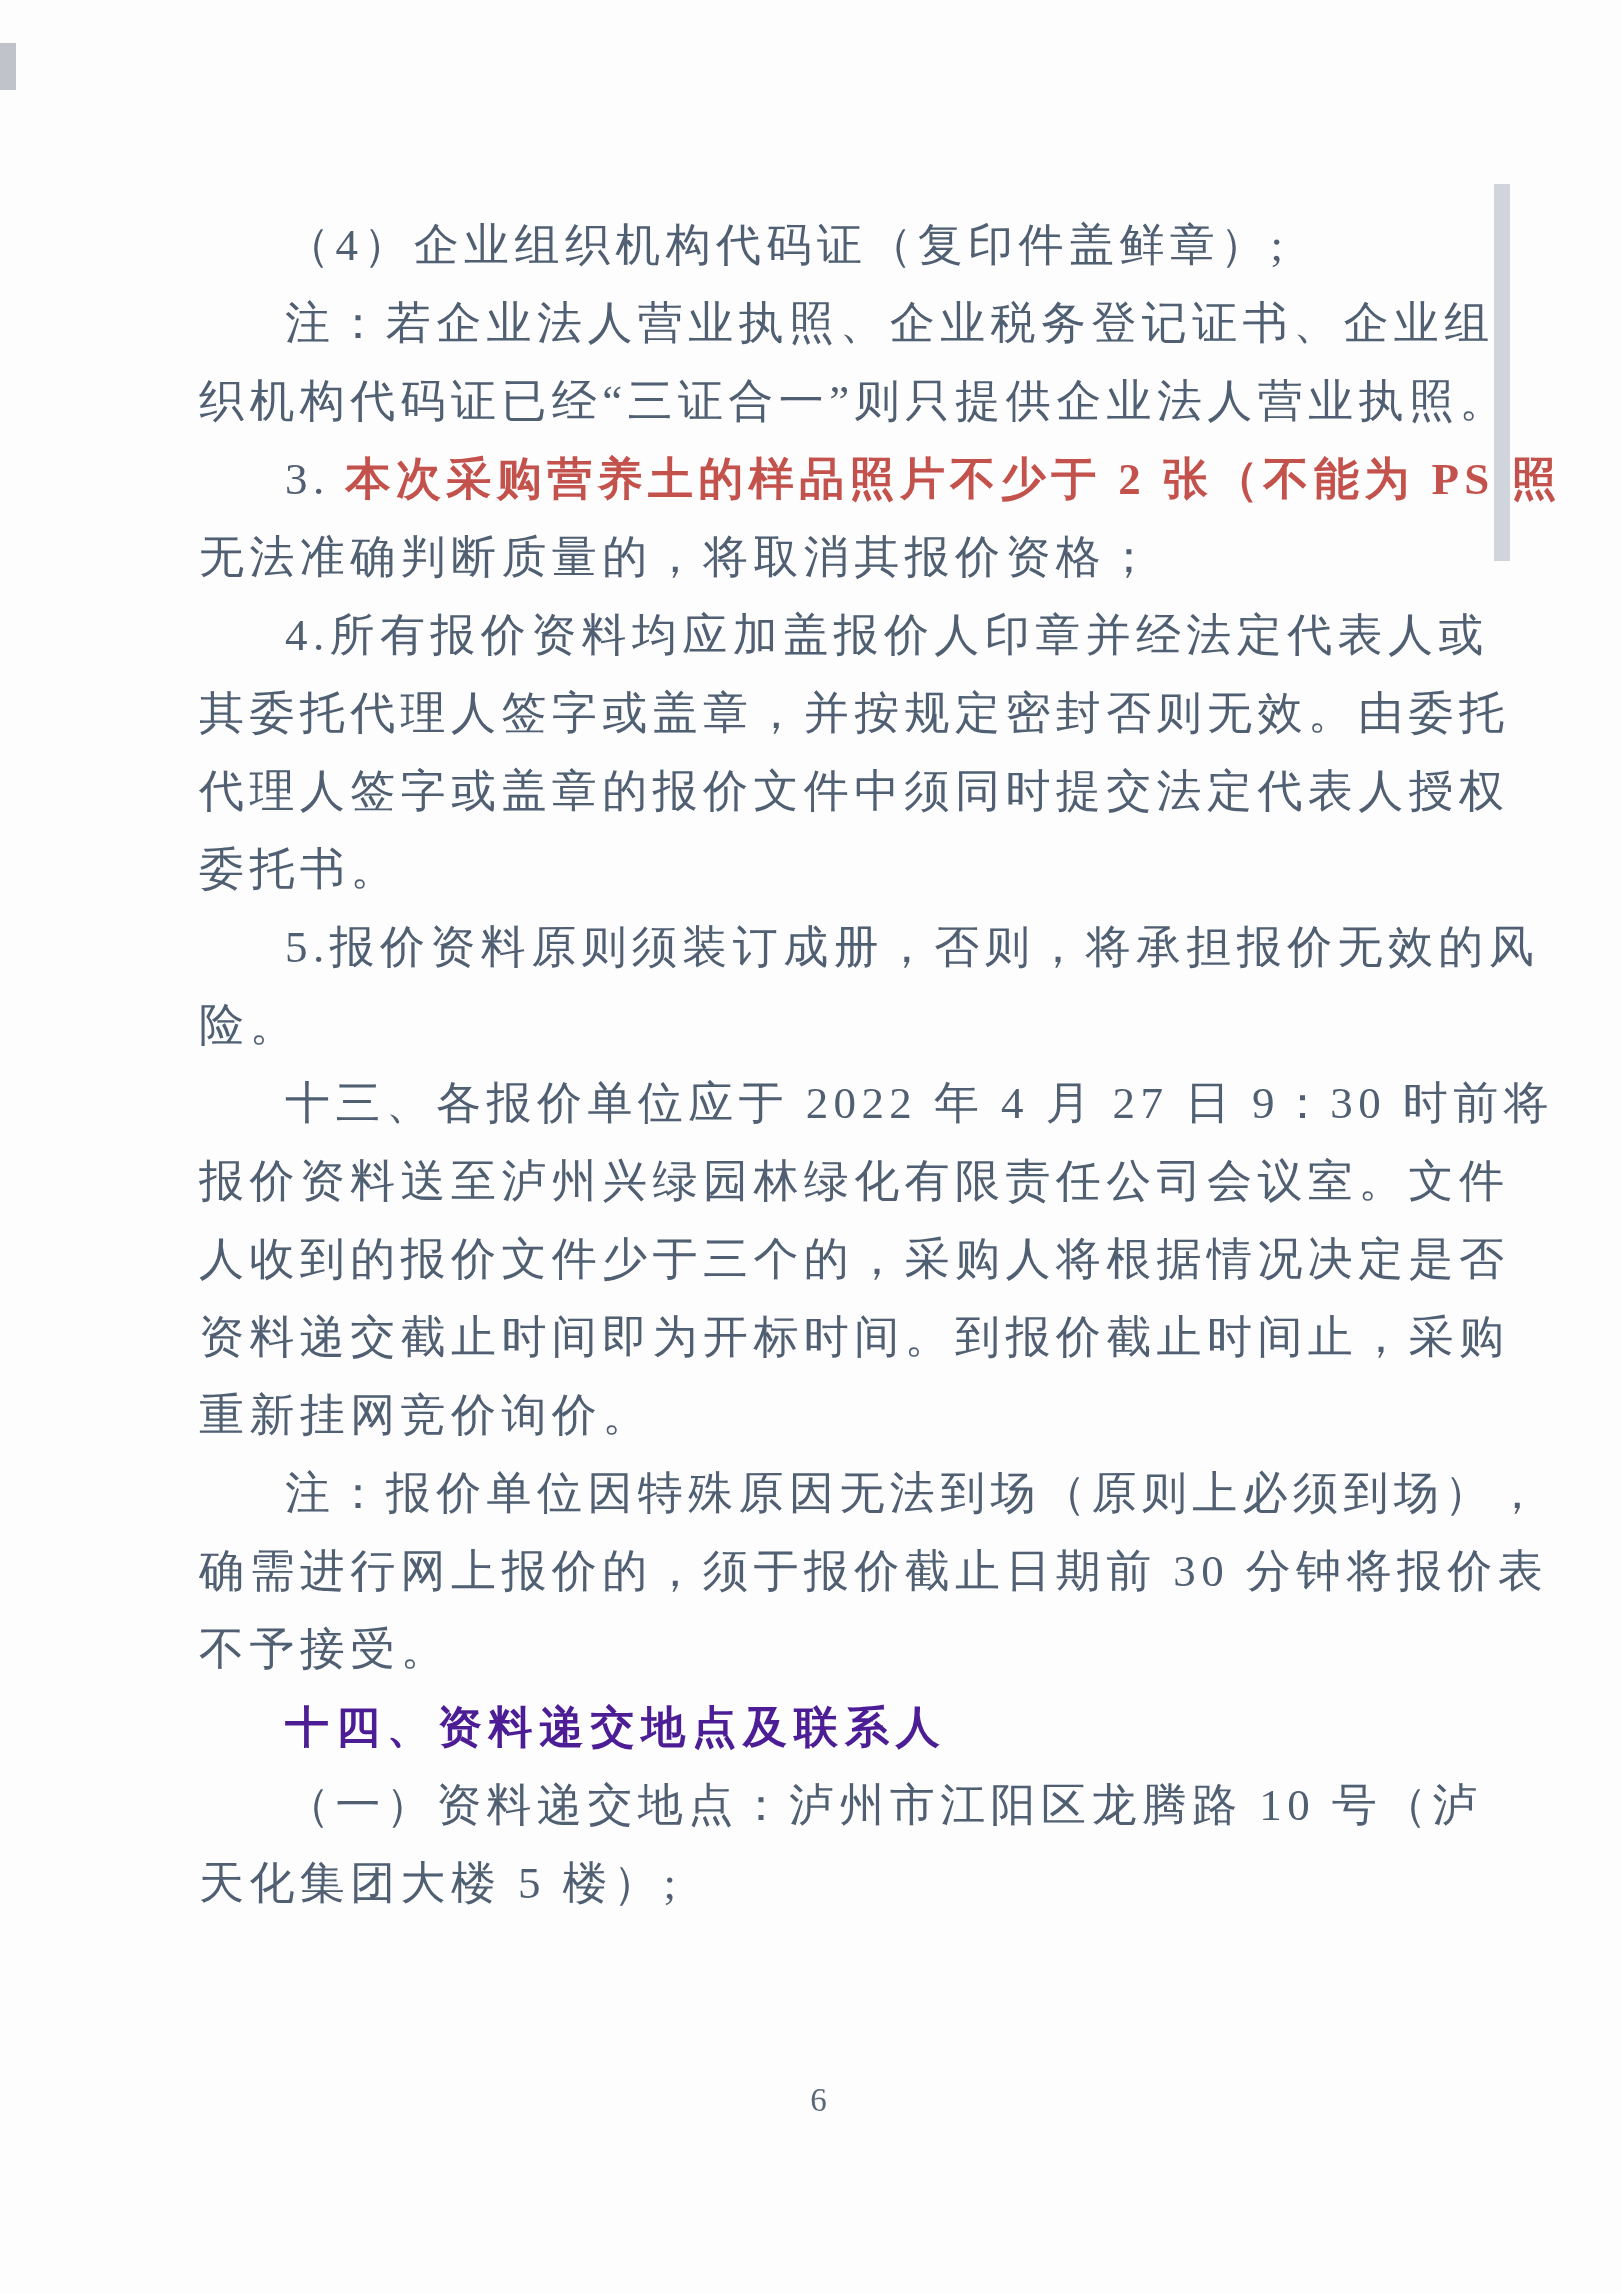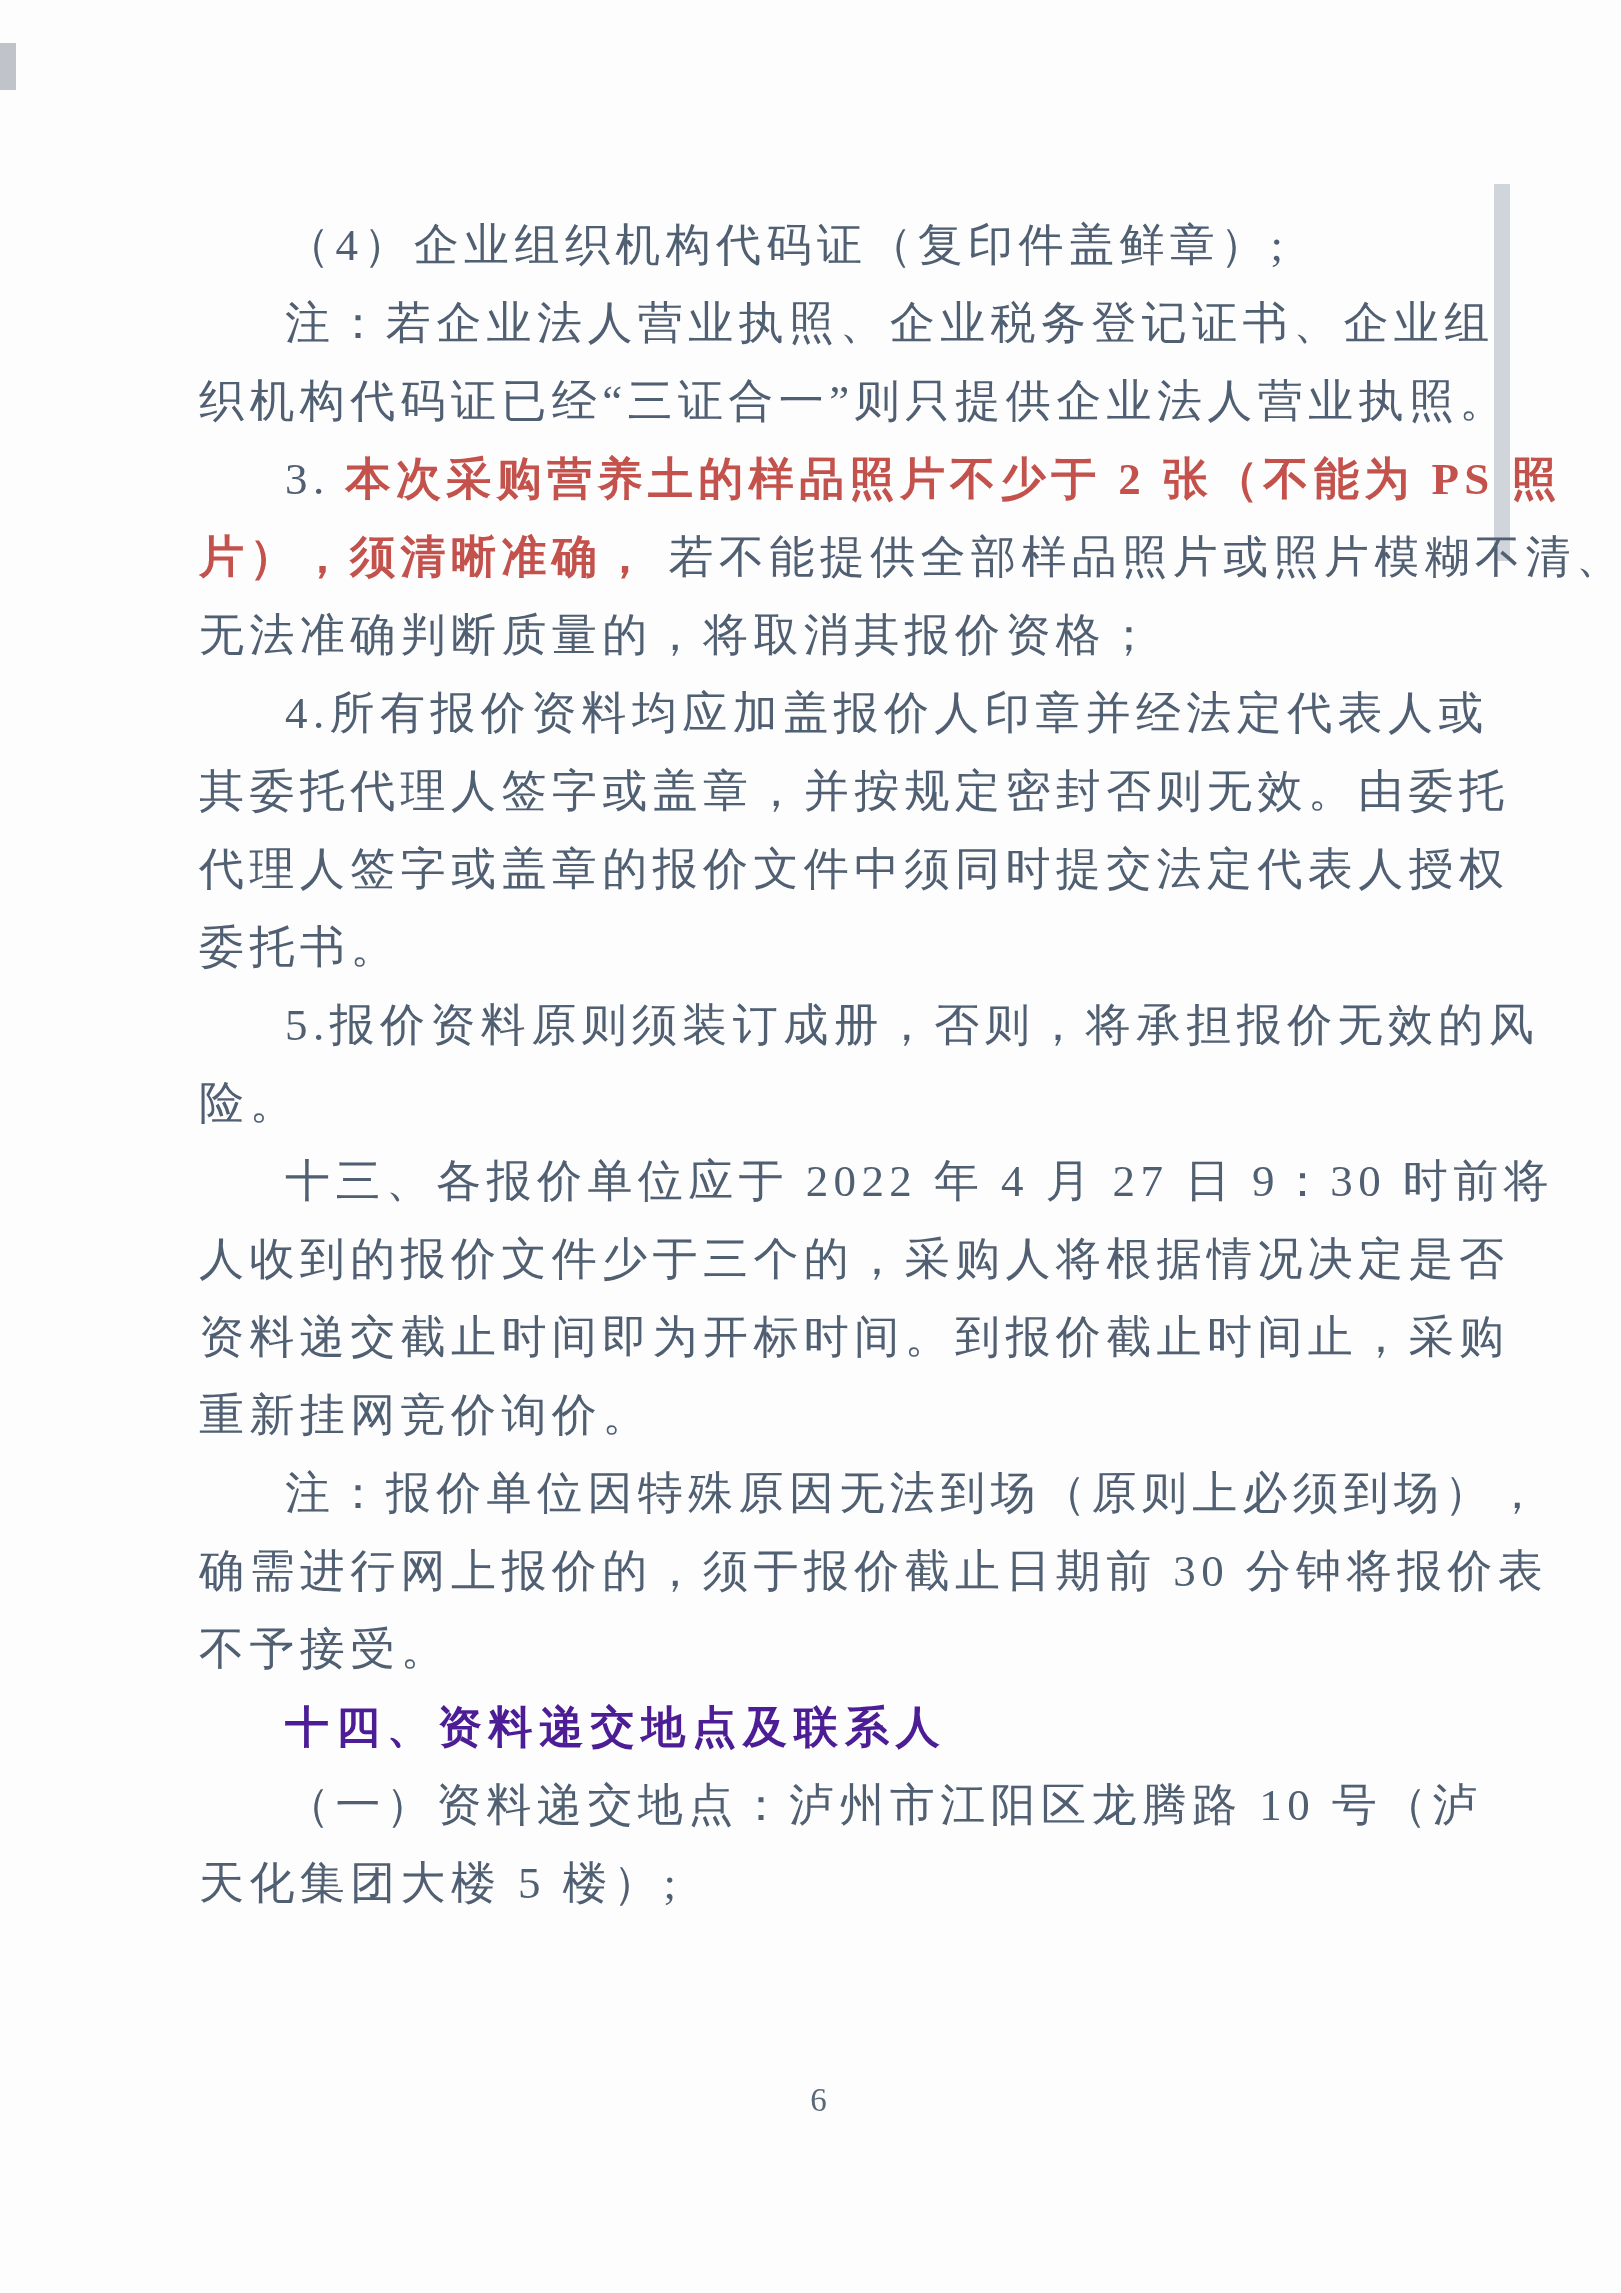--- a/index.html
+++ b/index.html
@@ -73,29 +73,29 @@
 
 <div class="page">
   <div class="artifact-left-smudge"></div>
   <div class="artifact-right-line"></div>
 
   <div class="content">
       <p class="line indent"><span class="seg-normal">（4）企业组织机构代码证（复印件盖鲜章）;</span></p>
       <p class="line indent"><span class="seg-normal">注：若企业法人营业执照、企业税务登记证书、企业组</span></p>
       <p class="line"><span class="seg-normal">织机构代码证已经“三证合一”则只提供企业法人营业执照。</span></p>
       <p class="line indent"><span class="seg-normal">3.</span><span class="seg-red">本次采购营养土的样品照片不少于 2 张（不能为 PS 照</span></p>
-      <p class="line"><span class="seg-red">片），须清晰准确，</span><span class="seg-normal">若不能提供全部样品照片或照片模糊不清、</span></p>
       <p class="line"><span class="seg-normal">无法准确判断质量的，将取消其报价资格；</span></p>
       <p class="line indent"><span class="seg-normal">4.所有报价资料均应加盖报价人印章并经法定代表人或</span></p>
       <p class="line"><span class="seg-normal">其委托代理人签字或盖章，并按规定密封否则无效。由委托</span></p>
       <p class="line"><span class="seg-normal">代理人签字或盖章的报价文件中须同时提交法定代表人授权</span></p>
       <p class="line"><span class="seg-normal">委托书。</span></p>
       <p class="line indent"><span class="seg-normal">5.报价资料原则须装订成册，否则，将承担报价无效的风</span></p>
       <p class="line"><span class="seg-normal">险。</span></p>
       <p class="line indent"><span class="seg-normal">十三、各报价单位应于 2022 年 4 月 27 日 9：30 时前将</span></p>
+      <p class="line"><span class="seg-normal">报价资料送至泸州兴绿园林绿化有限责任公司会议室。文件</span></p>
       <p class="line"><span class="seg-normal">人收到的报价文件少于三个的，采购人将根据情况决定是否</span></p>
       <p class="line"><span class="seg-normal">资料递交截止时间即为开标时间。到报价截止时间止，采购</span></p>
       <p class="line"><span class="seg-normal">重新挂网竞价询价。</span></p>
       <p class="line indent"><span class="seg-normal">注：报价单位因特殊原因无法到场（原则上必须到场），</span></p>
       <p class="line"><span class="seg-normal">确需进行网上报价的，须于报价截止日期前 30 分钟将报价表</span></p>
       <p class="line"><span class="seg-normal">不予接受。</span></p>
       <p class="line indent"><span class="seg-heading">十四、资料递交地点及联系人</span></p>
       <p class="line indent"><span class="seg-normal">（一）资料递交地点：泸州市江阳区龙腾路 10 号（泸</span></p>
       <p class="line"><span class="seg-normal">天化集团大楼 5 楼）;</span></p>
     </div>

